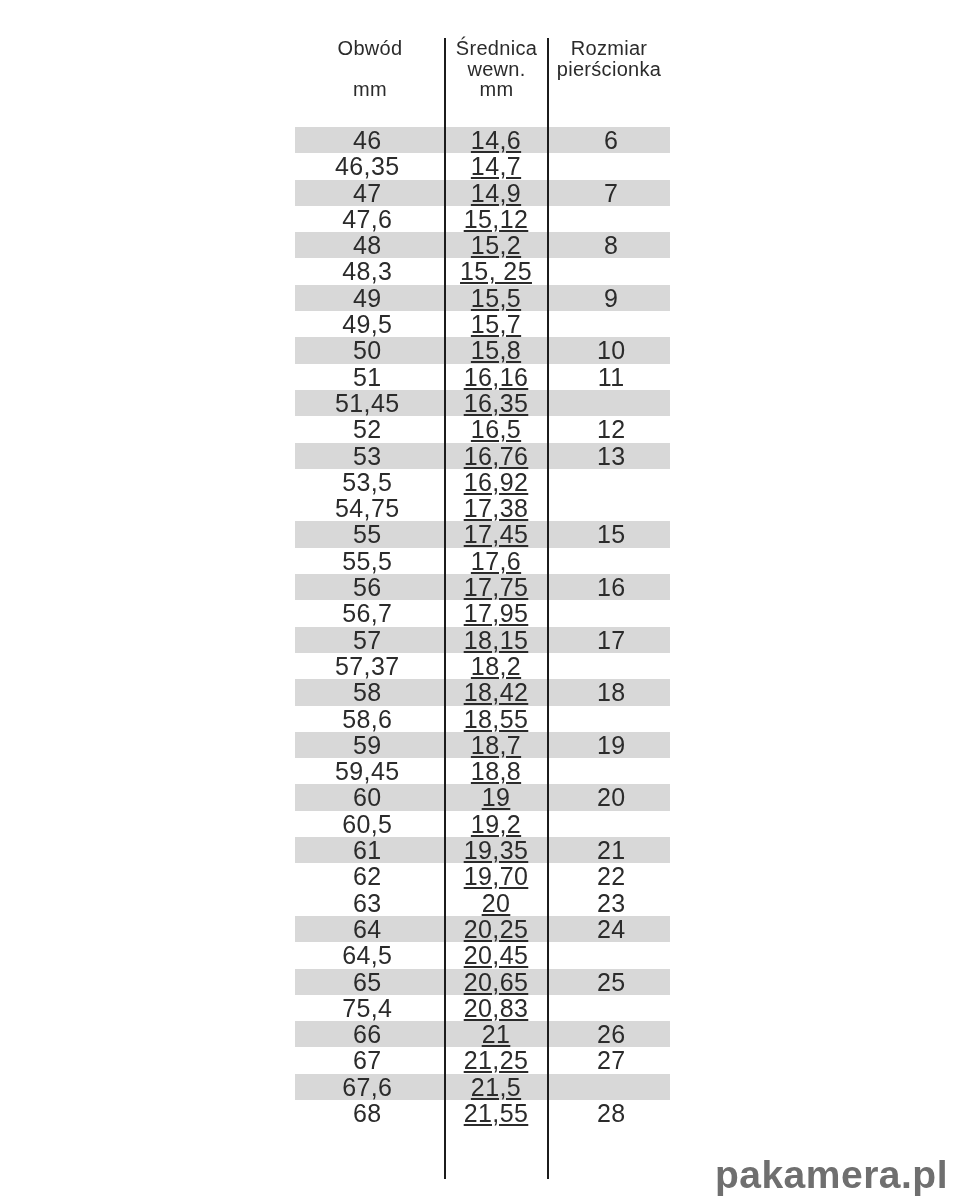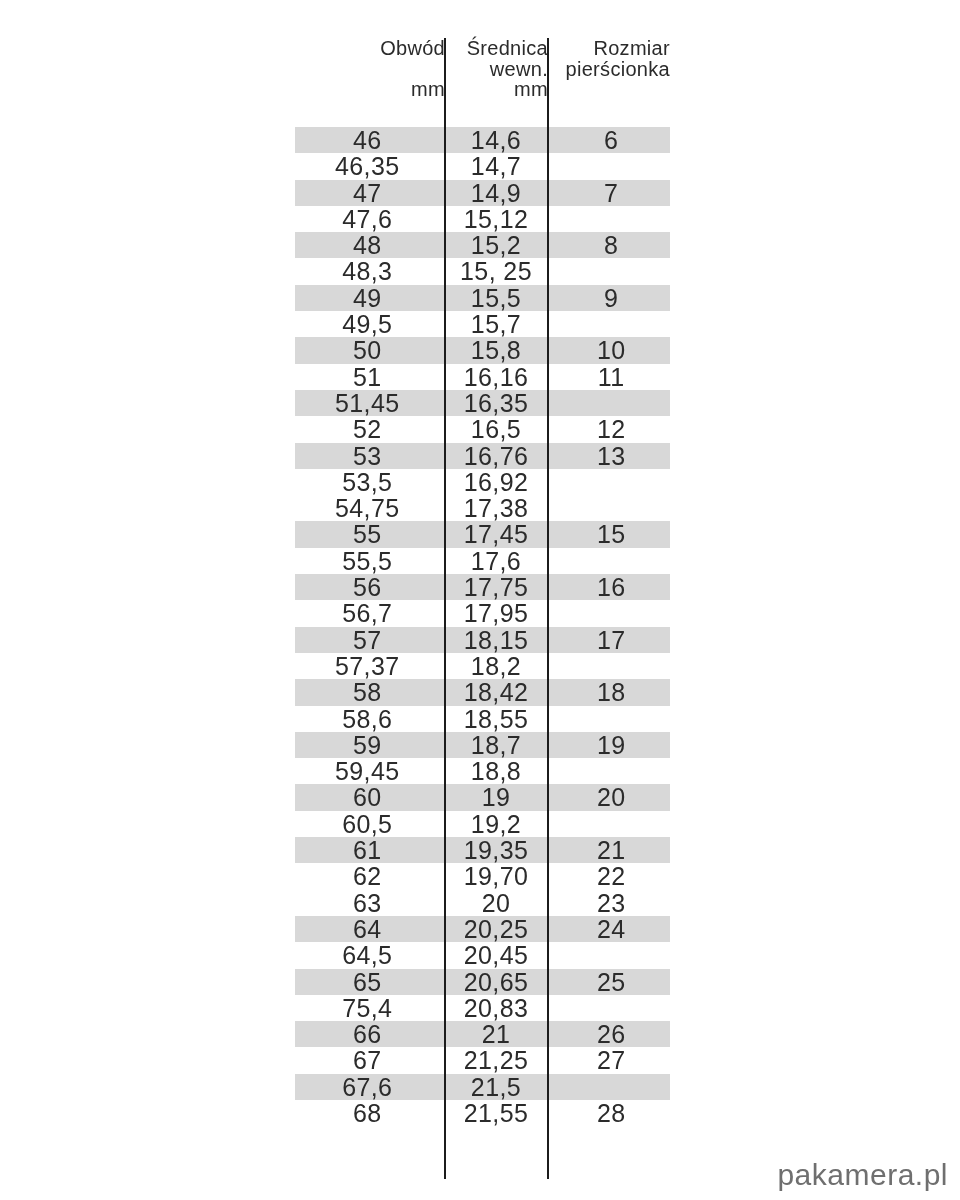--- a/index.html
+++ b/index.html
@@ -15,47 +15,47 @@
     background:var(--bg);
     font-family:"Liberation Sans", sans-serif;
     color:var(--text);
   }
   .ring-table{
     position:absolute;left:295px;top:38px;width:375px;
   }
   
   .thead{display:flex;height:89px;}
   .hcell{text-align:center;font-size:20px;line-height:20.5px;font-weight:500;letter-spacing:0.3px;}
-  .hline{height:20.5px;white-space:nowrap;text-align:right;}
+  .hline{height:20.5px;white-space:nowrap;}
   .hc1{width:150px;}
   .hc2{width:103px;}
   .hc3{width:122px;}
   
   .rows{width:375px;}
   .row{display:flex;height:26.3px;}
   .row.shaded{background:var(--band);}
   .cell{
     font-size:25px;line-height:26.3px;text-align:center;
     letter-spacing:0.4px;white-space:nowrap;font-weight:500;
   }
   .c1{width:150px;}
-  .c2{width:117px;}
+  .c2{width:117px;text-decoration:underline;}
   .c3{width:122px;}
   
   .vline{
     position:absolute;top:0;width:2px;height:1141px;
     background:var(--line);z-index:3;
   }
   .v1{left:149px;}
   .v2{left:252px;}
   
   .watermark{
     position:absolute;right:12px;bottom:10px;
-    font-size:30px;line-height:30px;color:var(--wm);
-    font-weight:normal;letter-spacing:0.5px;
+    font-size:39px;line-height:30px;color:var(--wm);
+    font-weight:bold;letter-spacing:0.5px;
   }
 </style>
 </head>
 <body>
 
 <div class="ring-table">
 
   <div class="thead">
     <div class="hcell hc1">
       <div class="hline">Obwód</div>

